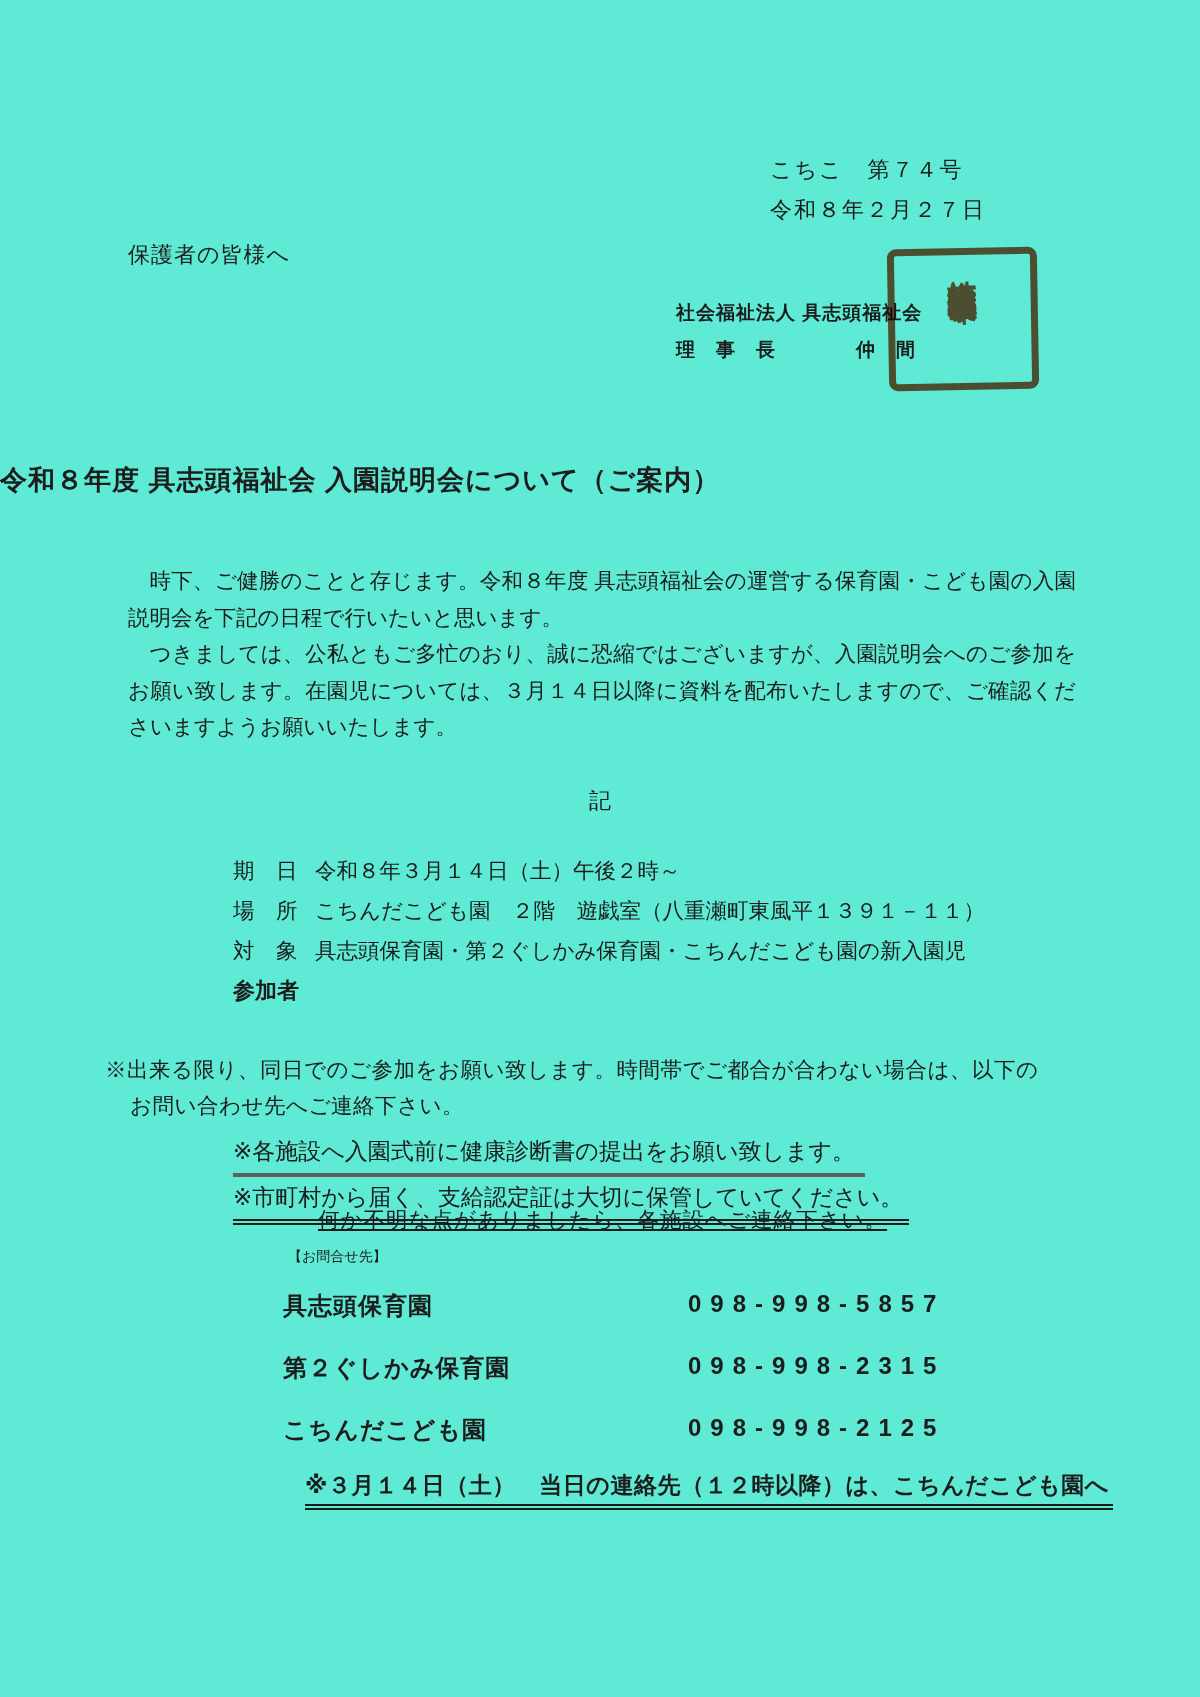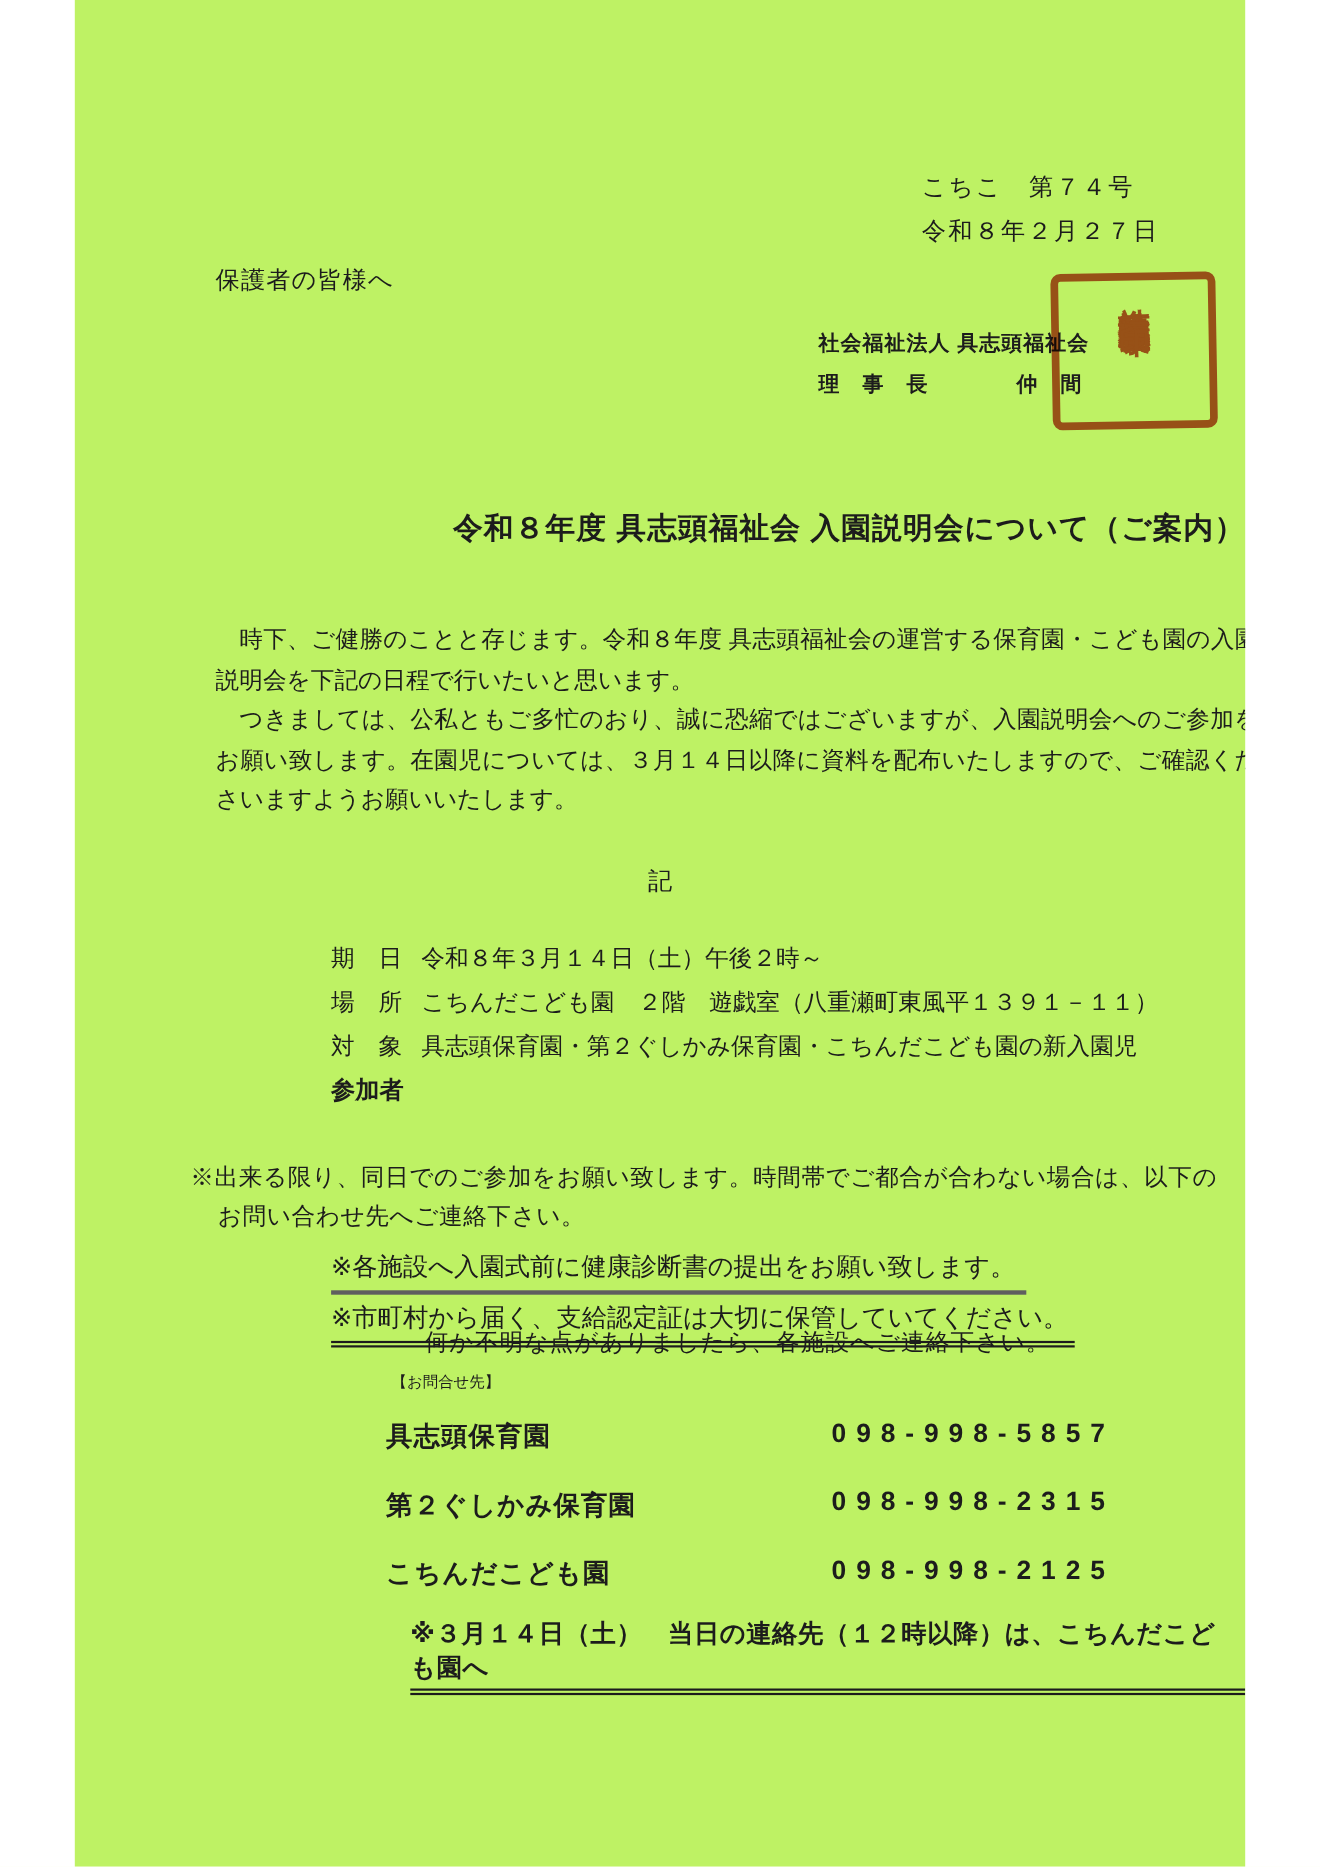--- a/index.html
+++ b/index.html
@@ -1,21 +1,21 @@
 <!DOCTYPE html>
 <html lang="ja"><head>
 <meta charset="utf-8">
 <style>
   html,body{margin:0;padding:0;background:#ffffff;}
   .page{
     position:relative;
-    width:1064px;
+    width:1200px;
     height:1697px;
     margin:0 auto;
-    background:#bef264;
+    background:#5eead4;
     color:#1c1c1c;
     overflow:hidden;
   }
   .serif{font-family:"Liberation Serif","DejaVu Serif",serif;}
   .gothic{font-family:"Liberation Sans","DejaVu Sans",sans-serif;}
 
   .abs{position:absolute;}
 
   .ref-block{left:770px;top:150px;width:330px;text-align:left;font-size:22px;line-height:40px;letter-spacing:2px;}
   .recipient{left:128px;top:240px;font-size:22px;letter-spacing:1px;}
@@ -31,41 +31,41 @@
     box-sizing:border-box;
   }
   .stamp-text{
     writing-mode:vertical-rl;
     height:124px;
     font-size:29px;line-height:32px;letter-spacing:1px;
     font-weight:bold;color:#c7482a;
     font-family:"Liberation Serif","DejaVu Serif",serif;
   }
 
-  .doc-title{left:0;top:462px;width:100%;text-align:right;font-size:27px;font-weight:bold;letter-spacing:1px;}
+  .doc-title{left:0;top:462px;width:100%;text-align:left;font-size:27px;font-weight:bold;letter-spacing:1px;}
 
   .body-block{left:128px;top:563px;width:948px;font-size:21.5px;line-height:36.5px;text-align:justify;}
   .body-block p{margin:0;text-indent:1em;}
 
   .ki-marker{left:0;top:786px;width:100%;text-align:center;font-size:22px;}
 
   .details{left:233px;top:851px;font-size:21.5px;line-height:40px;}
   .detail-row{display:flex;}
   .detail-label{width:70px;flex:0 0 auto;}
   .detail-value{margin-left:12px;}
   .detail-bold{font-weight:bold;font-family:"Liberation Sans","DejaVu Sans",sans-serif;font-size:22px;gap:32px;}
 
   .note-sameday-1{left:105px;top:1055px;font-size:21.5px;letter-spacing:0.5px;}
   .note-sameday-2{left:130px;top:1091px;font-size:21.5px;letter-spacing:0.5px;}
 
   .ul-notes{left:233px;top:1131px;font-size:23px;font-weight:normal;line-height:41px;}
   .ul-note-1{display:inline-block;border-bottom:4px solid #5f5f5f;padding-bottom:1px;padding-right:10px;}
   .ul-note-2{display:inline-block;border-bottom:6px double #1c1c1c;padding-bottom:1px;padding-right:6px;}
 
-  .note-anyq{left:318px;top:1205px;font-size:21.5px;letter-spacing:1px;}
+  .note-anyq{left:318px;top:1205px;font-size:21.5px;letter-spacing:1px;text-decoration:underline;}
 
   .contacts-header{left:288px;top:1248px;font-size:14px;}
 
   .contact-row{left:0;top:0;width:100%;height:32px;text-align:center;}
   .contact-name{position:absolute;left:283px;font-size:24px;font-weight:bold;letter-spacing:1px;}
   .contact-phone{position:absolute;left:688px;font-size:24px;font-weight:bold;letter-spacing:9px;}
 
   .footer-note{left:305px;top:1470px;font-size:23px;font-weight:bold;}
   .footer-inner{display:inline-block;border-bottom:6px double #1c1c1c;padding-bottom:3px;padding-right:4px;letter-spacing:0.5px;}
 </style>

